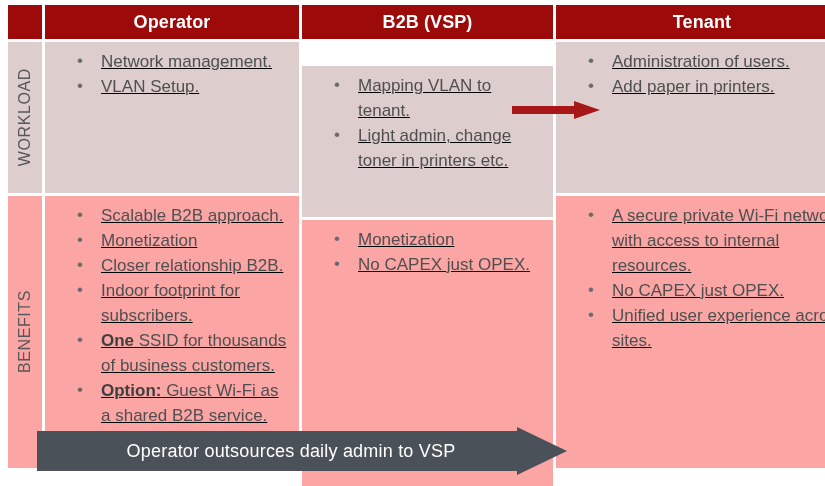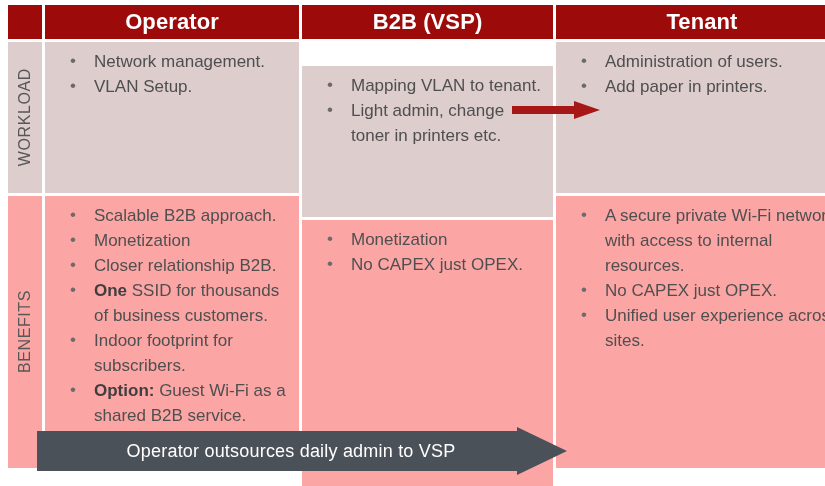--- a/index.html
+++ b/index.html
@@ -31,21 +31,21 @@
     top: 0;
     width: 810px;
     height: 34px;
   }
   .hdr-cell {
     position: absolute;
     top: 0;
     height: 34px;
     background: #9d0a0a;
     color: #ffffff;
-    font-size: 22px;
+    font-size: 18px;
     font-weight: bold;
     display: flex;
     align-items: center;
     justify-content: center;
     letter-spacing: .1px;
   }
   .hdr-corner { left: 0;   width: 34px; }
   .hdr-op     { left: 37px; width: 254px; }
   .hdr-b2b    { left: 294px; width: 251px; }
   .hdr-ten    { left: 548px; width: 292px; }
@@ -76,21 +76,22 @@
     color: #575757;
     letter-spacing: .6px;
     white-space: nowrap;
   }
 
   .cell {
     position: absolute;
     top: 0;
     height: 100%;
     box-sizing: border-box;
-    padding: 7px 8px 0 17px;
+    padding: 7px 8px 0 24px;
+    text-decoration: underline;
   }
   .c-op  { left: 37px;  width: 254px; }
   .c-b2b { left: 294px; width: 251px; margin-top: 24px; }
   .c-ten { left: 548px; width: 300px; }
 
   .row-workload .lbl-cell,
   .row-workload .cell { background: #ddcdcd; }
   .row-benefits .lbl-cell,
   .row-benefits .cell { background: #fca5a5; }
 
@@ -193,22 +194,22 @@
   <div class="body-row row-benefits">
     <div class="lbl-cell">
       <span>BENEFITS</span>
     </div>
 
     <div class="cell c-op">
       <ul class="bullets">
         <li><span>Scalable B2B approach.</span></li>
         <li><span>Monetization</span></li>
         <li><span>Closer relationship B2B.</span></li>
+        <li><span>Indoor footprint for subscribers.</span></li>
         <li><b>One</b><span> SSID for thousands of business customers.</span></li>
-        <li><span>Indoor footprint for subscribers.</span></li>
         <li><b>Option:</b><span> Guest Wi-Fi as a shared B2B service.</span></li>
       </ul>
     </div>
 
     <div class="cell c-b2b">
       <ul class="bullets">
         <li><span>Monetization</span></li>
         <li><span>No CAPEX just OPEX.</span></li>
       </ul>
     </div>

